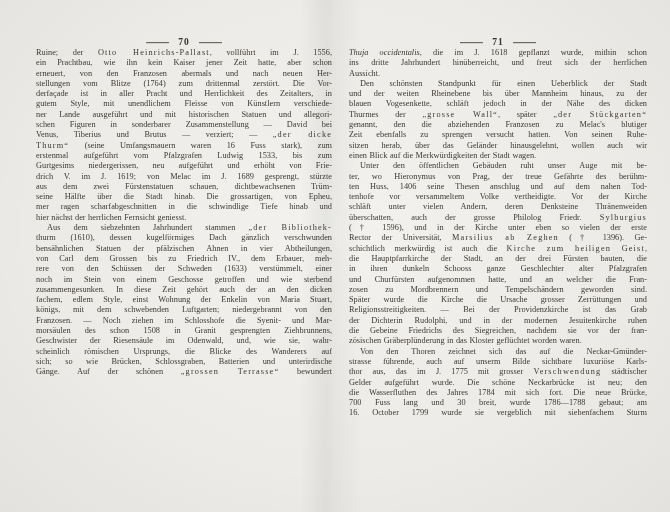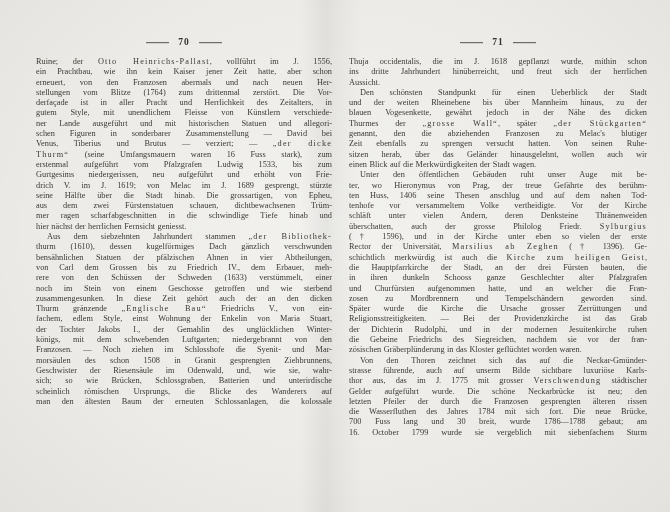--- a/index.html
+++ b/index.html
@@ -35,21 +35,20 @@
     top: 36px;
   }
   .page-left  { left: 36px;  width: 296px; }
   .page-right { left: 349px; width: 298px; }
   .page-header {
     display: flex;
     align-items: center;
     justify-content: center;
     gap: 9px;
     height: 12px;
-    margin-bottom: 9px;
   }
   .header-rule {
     width: 23px;
     height: 1px;
     background: #6e6a64;
     box-shadow: 0 0.5px 0 rgba(110,106,100,0.4);
   }
   .page-number {
     font-size: 9.5px;
     font-weight: bold;
@@ -63,21 +62,21 @@
     line-height: 10.3px;
     height: 10.3px;
     overflow: hidden;
     text-align: justify;
     text-align-last: justify;
     word-spacing: 0.4px;
   }
   .line.end { text-align-last: left; }
   .line.indent { text-indent: 11px; }
   .sperr { letter-spacing: 1.15px; margin-top: 36px; }
-  .ital  { }
+  .ital  { font-style: italic; }
 </style>
 </head>
 <body>
 
 <div class="spread">
   <div class="gutter-shadow"></div>
 
   <div class="page page-left">
     <div class="page-header">
       <span class="header-rule"></span>
@@ -91,57 +90,55 @@
         <div class="line"><span>stellungen vom Blitze (1764) zum drittenmal zerstört. Die Vor-</span></div>
         <div class="line"><span>derfaçade ist in aller Pracht und Herrlichkeit des Zeitalters, in</span></div>
         <div class="line"><span>gutem Style, mit unendlichem Fleisse von Künstlern verschiede-</span></div>
         <div class="line"><span>ner Lande ausgeführt und mit historischen Statuen und allegori-</span></div>
         <div class="line"><span>schen Figuren in sonderbarer Zusammenstellung — David bei</span></div>
         <div class="line"><span>Venus, Tiberius und Brutus — verziert; — </span><span class="sperr">„der dicke</span></div>
         <div class="line"><span class="sperr">Thurm“</span><span> (seine Umfangsmauern waren 16 Fuss stark), zum</span></div>
         <div class="line"><span>erstenmal aufgeführt vom Pfalzgrafen Ludwig 1533, bis zum</span></div>
         <div class="line"><span>Gurtgesims niedergerissen, neu aufgeführt und erhöht von Frie-</span></div>
         <div class="line"><span>drich V. im J. 1619; von Melac im J. 1689 gesprengt, stürzte</span></div>
+        <div class="line"><span>aus dem zwei Fürstenstatuen schauen, dichtbewachsenen Trüm-</span></div>
         <div class="line"><span>seine Hälfte über die Stadt hinab. Die grossartigen, von Epheu,</span></div>
-        <div class="line"><span>aus dem zwei Fürstenstatuen schauen, dichtbewachsenen Trüm-</span></div>
         <div class="line"><span>mer ragen scharfabgeschnitten in die schwindlige Tiefe hinab und</span></div>
         <div class="line end"><span>hier nächst der herrlichen Fernsicht geniesst.</span></div>
         <div class="line indent"><span>Aus dem siebzehnten Jahrhundert stammen </span><span class="sperr">„der Bibliothek-</span></div>
         <div class="line"><span>thurm (1610), dessen kugelförmiges Dach gänzlich verschwunden</span></div>
         <div class="line"><span>bensähnlichen Statuen der pfälzischen Ahnen in vier Abtheilungen,</span></div>
         <div class="line"><span>von Carl dem Grossen bis zu Friedrich IV., dem Erbauer, meh-</span></div>
         <div class="line"><span>rere von den Schüssen der Schweden (1633) verstümmelt, einer</span></div>
         <div class="line"><span>noch im Stein von einem Geschosse getroffen und wie sterbend</span></div>
         <div class="line"><span>zusammengesunken. In diese Zeit gehört auch der an den dicken</span></div>
-        <div class="line"><span>Thurm gränzende </span><span class="sperr">„Englische Bau“</span><span> Friedrichs V., von ein-</span></div>
         <div class="line"><span>fachem, edlem Style, einst Wohnung der Enkelin von Maria Stuart,</span></div>
-        <div class="line"><span>der Tochter Jakobs I., der Gemahlin des unglücklichen Winter-</span></div>
         <div class="line"><span>königs, mit dem schwebenden Luftgarten; niedergebrannt von den</span></div>
         <div class="line"><span>Franzosen. — Noch ziehen im Schlosshofe die Syenit- und Mar-</span></div>
         <div class="line"><span>morsäulen des schon 1508 in Granit gesprengten Ziehbrunnens,</span></div>
         <div class="line"><span>Geschwister der Riesensäule im Odenwald, und, wie sie, wahr-</span></div>
+        <div class="line"><span>scheinlich römischen Ursprungs, die Blicke des Wanderers auf</span></div>
         <div class="line"><span>sich; so wie Brücken, Schlossgraben, Batterien und unterirdische</span></div>
-        <div class="line"><span>scheinlich römischen Ursprungs, die Blicke des Wanderers auf</span></div>
-        <div class="line"><span>man den ältesten Baum der erneuten Schlossanlagen, die kolossale</span></div>
+        <div class="line"><span>Gänge. Auf der schönen </span><span class="sperr">„grossen Terrasse“</span><span> bewundert</span></div>
       </div>
   </div>
 
   <div class="page page-right">
     <div class="page-header">
       <span class="header-rule"></span>
       <span class="page-number">71</span>
       <span class="header-rule"></span>
     </div>
     <div class="text-block" id="right-lines">
         <div class="line"><span class="ital">Thuja occidentalis</span><span>, die im J. 1618 gepflanzt wurde, mithin schon</span></div>
         <div class="line"><span>ins dritte Jahrhundert hinüberreicht, und freut sich der herrlichen</span></div>
         <div class="line end"><span>Aussicht.</span></div>
         <div class="line indent"><span>Den schönsten Standpunkt für einen Ueberblick der Stadt</span></div>
         <div class="line"><span>und der weiten Rheinebene bis über Mannheim hinaus, zu der</span></div>
-        <div class="line"><span>blauen Vogesenkette, gewährt jedoch in der Nähe des dicken</span></div>
+        <div class="line"><span>blauen Vogesenkette, schläft jedoch in der Nähe des dicken</span></div>
         <div class="line"><span>Thurmes der </span><span class="sperr">„grosse Wall“</span><span>, später </span><span class="sperr">„der Stückgarten“</span></div>
         <div class="line"><span>genannt, den die abziehenden Franzosen zu Melac's blutiger</span></div>
         <div class="line"><span>Zeit ebenfalls zu sprengen versucht hatten. Von seinen Ruhe-</span></div>
         <div class="line"><span>sitzen herab, über das Geländer hinausgelehnt, wollen auch wir</span></div>
         <div class="line end"><span>einen Blick auf die Merkwürdigkeiten der Stadt wagen.</span></div>
         <div class="line indent"><span>Unter den öffentlichen Gebäuden ruht unser Auge mit be-</span></div>
         <div class="line"><span>ter, wo Hieronymus von Prag, der treue Gefährte des berühm-</span></div>
         <div class="line"><span>ten Huss, 1406 seine Thesen anschlug und auf dem nahen Tod-</span></div>
         <div class="line"><span>tenhofe vor versammeltem Volke vertheidigte. Vor der Kirche</span></div>
         <div class="line"><span>schläft unter vielen Andern, deren Denksteine Thränenweiden</span></div>
@@ -155,19 +152,18 @@
         <div class="line"><span>zosen zu Mordbrennern und Tempelschändern geworden sind.</span></div>
         <div class="line"><span>Später wurde die Kirche die Ursache grosser Zerrüttungen und</span></div>
         <div class="line"><span>Religionsstreitigkeiten. — Bei der Providenzkirche ist das Grab</span></div>
         <div class="line"><span>der Dichterin Rudolphi, und in der modernen Jesuitenkirche ruhen</span></div>
         <div class="line"><span>die Gebeine Friedrichs des Siegreichen, nachdem sie vor der fran-</span></div>
         <div class="line end"><span>zösischen Gräberplünderung in das Kloster geflüchtet worden waren.</span></div>
         <div class="line indent"><span>Von den Thoren zeichnet sich das auf die Neckar-Gmünder-</span></div>
         <div class="line"><span>strasse führende, auch auf unserm Bilde sichtbare luxuriöse Karls-</span></div>
         <div class="line"><span>thor aus, das im J. 1775 mit grosser </span><span class="sperr">Verschwendung</span><span> städtischer</span></div>
         <div class="line"><span>Gelder aufgeführt wurde. Die schöne Neckarbrücke ist neu; den</span></div>
-        <div class="line"><span>letzten Pfeiler der durch die Franzosen gesprengten älteren rissen</span></div>
         <div class="line"><span>die Wasserfluthen des Jahres 1784 mit sich fort. Die neue Brücke,</span></div>
         <div class="line"><span>700 Fuss lang und 30 breit, wurde 1786—1788 gebaut; am</span></div>
         <div class="line"><span>16. October 1799 wurde sie vergeblich mit siebenfachem Sturm</span></div>
       </div>
   </div>
 </div>
 
 </body></html>

